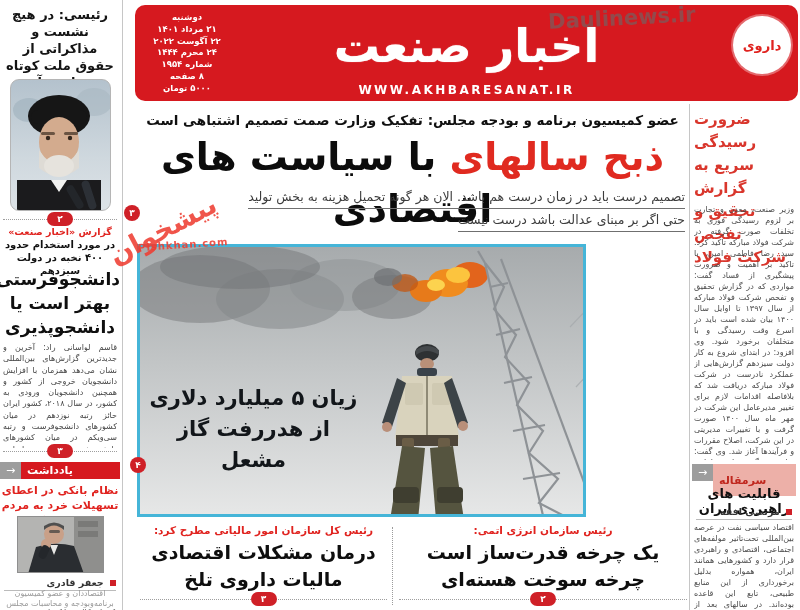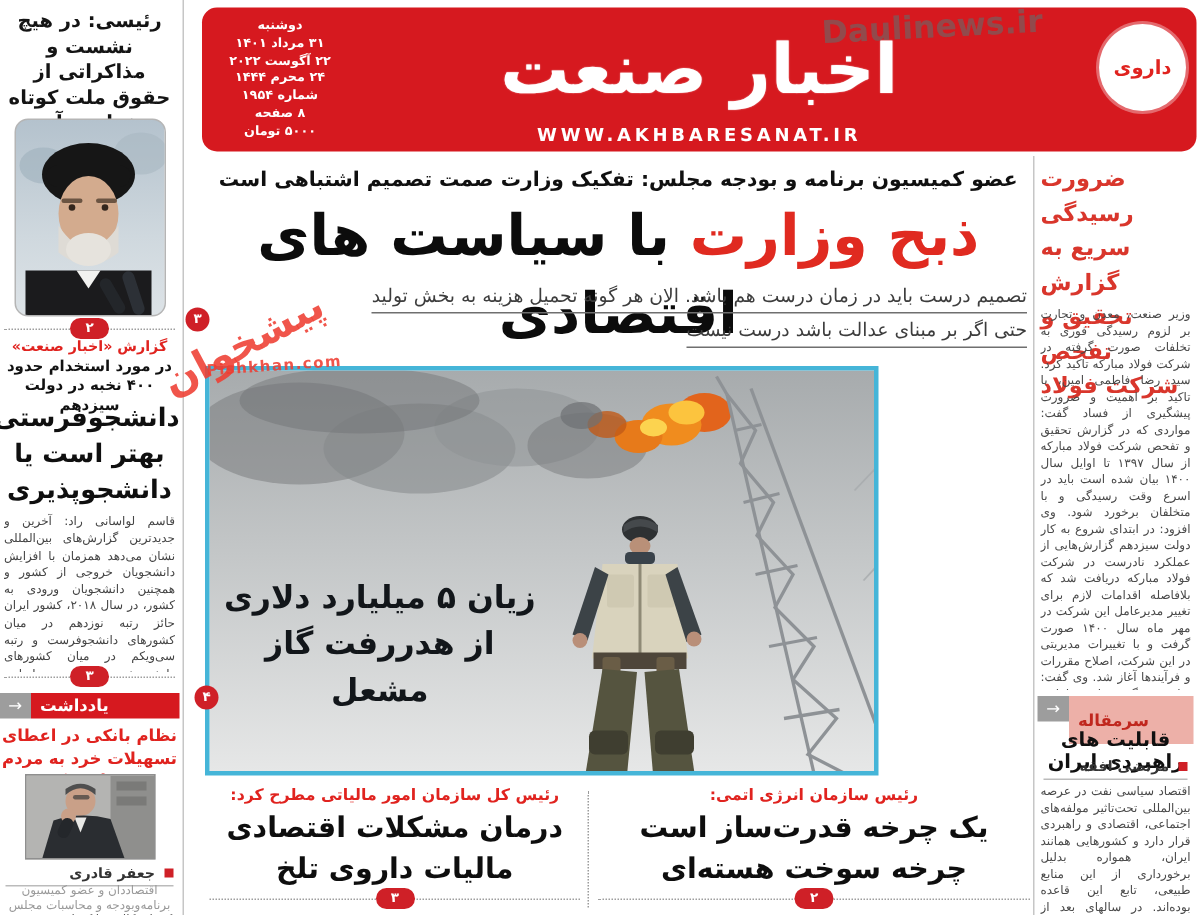--- a/index.html
+++ b/index.html
@@ -209,21 +209,21 @@
     <div class="author-row" id="note-author">
       <span class="sq"></span>
       <span>جعفر قادری</span>
     </div>
     <div class="note-desc" id="note-desc1">اقتصاددان و عضو کمیسیون</div>
     <div class="note-desc" id="note-desc2">برنامه‌وبودجه و محاسبات مجلس</div>
     <div class="note-snippet">یکی از تکالیف بانک‌ها در حوزه اعطای وام‌های خرد به مردم…</div>
   </div>
 
   <div class="lead-kicker">عضو کمیسیون برنامه و بودجه مجلس: تفکیک وزارت صمت تصمیم اشتباهی است</div>
-  <div class="lead-hl"><span class="red">ذبح وزارت</span><span> با سیاست های اقتصادی</span></div>
+  <div class="lead-hl"><span class="red">ذبح سالهای</span><span> با سیاست های اقتصادی</span></div>
   <div class="deck">
     <span>تصمیم درست باید در زمان درست هم باشد. الان هر گونه تحمیل هزینه به بخش تولید</span><br>
     <span>حتی اگر بر مبنای عدالت باشد درست نیست</span>
   </div>
   <div class="side-badge" id="badge-lead">۳</div>
 
   <div class="stamp">
     <div>پیشخوان</div>
     <div class="stamp-en">Pishkhan.com</div>
   </div>

